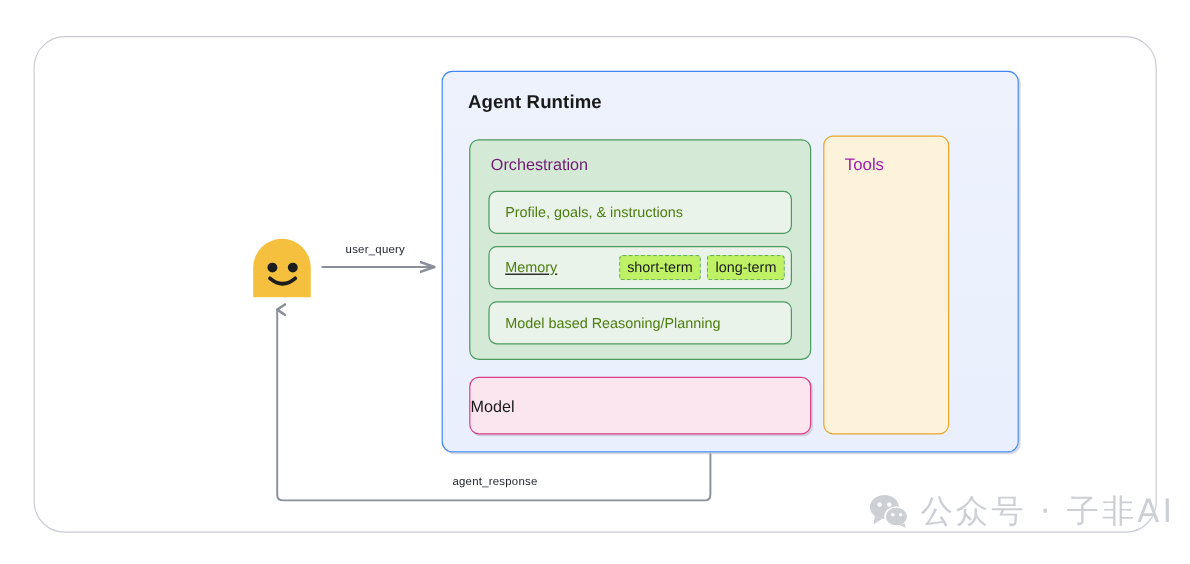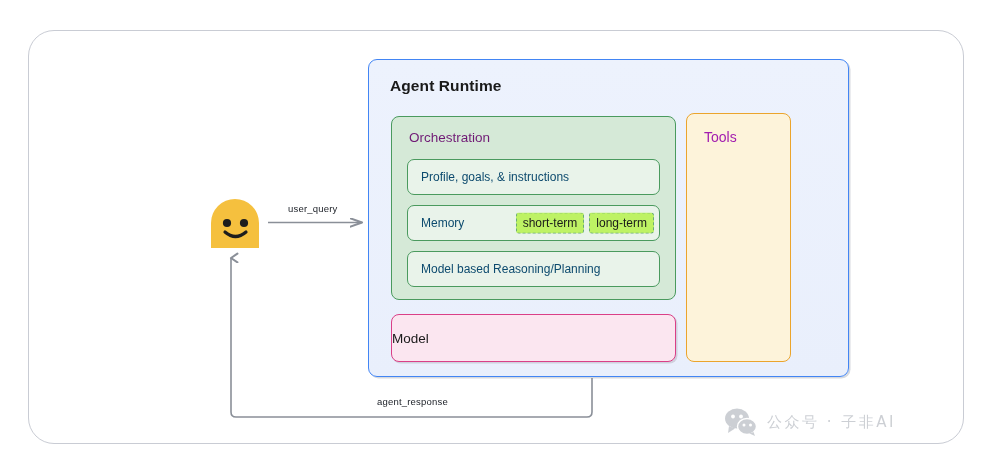--- a/index.html
+++ b/index.html
@@ -87,26 +87,26 @@
     width: 253px;
     height: 36px;
     border: 1px solid #4a9a5e;
     border-radius: 7px;
     background: #e9f3ea;
     box-sizing: border-box;
     display: flex;
     align-items: center;
   }
   .orch-row.row1 { top: 42px; }
-  .orch-row.row2 { top: 88px; }
+  .orch-row.row2 { top: 88px; text-decoration: underline; }
   .orch-row.row3 { top: 134px; }
 
   .orch-row-label {
     font-size: 12px;
-    color: #0c4a6e;
+    color: #4d7c0f;
     margin-left: 13px;
     white-space: nowrap;
   }
 
   .mem-tags {
     position: absolute;
     right: 5px;
     top: 50%;
     transform: translateY(-50%);
     display: flex;
@@ -197,21 +197,21 @@
   .watermark {
     position: absolute;
     left: 724px;
     top: 408px;
     display: flex;
     align-items: center;
     gap: 9px;
     opacity: 0.98;
   }
   .watermark-text {
-    font-size: 15px;
+    font-size: 27px;
     color: #cccfd4;
     letter-spacing: 2.5px;
     white-space: nowrap;
     font-family: "DejaVu Sans", sans-serif;
   }
 </style>
 </head>
 <body>
 
 <div class="canvas">

